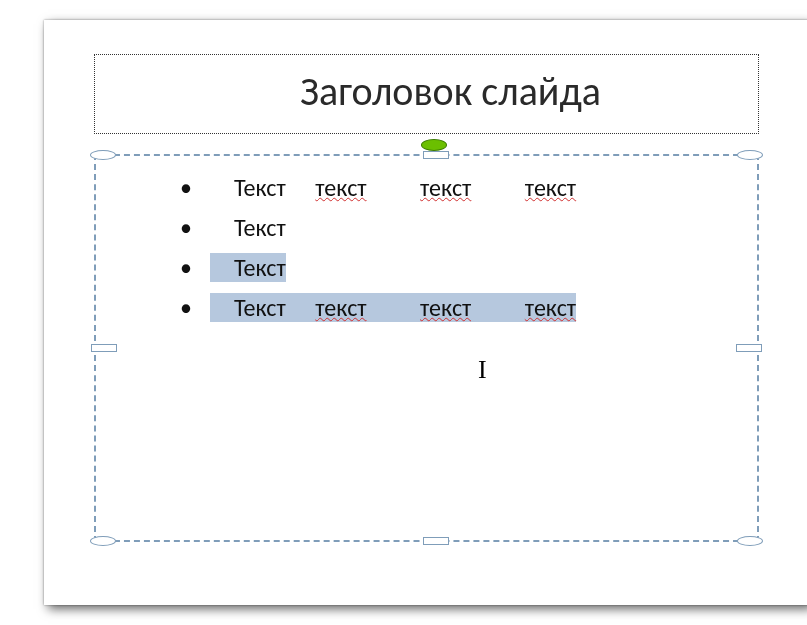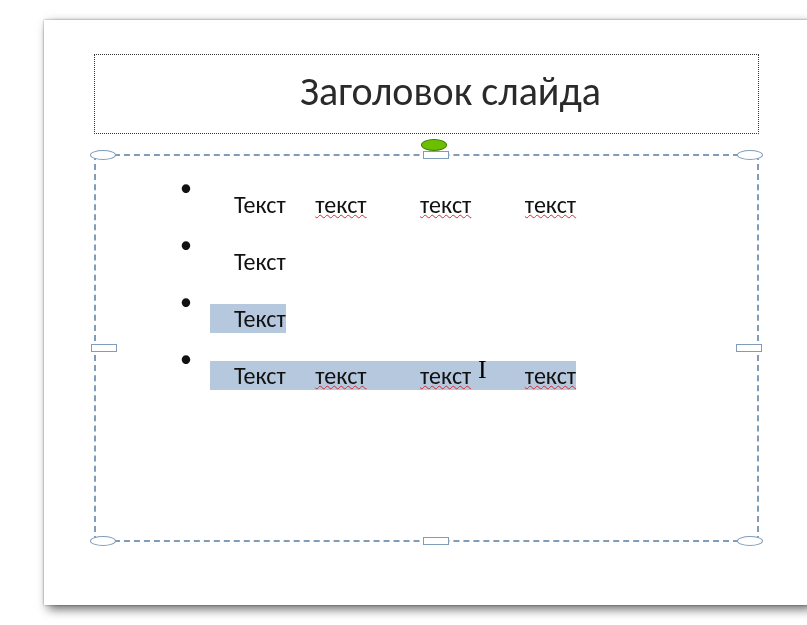--- a/index.html
+++ b/index.html
@@ -87,21 +87,21 @@
     position: absolute;
     left: 12px;
     top: 12px;
     font-family: Calibri, "Segoe UI", sans-serif;
     font-size: 24px;
     color: #111;
     line-height: 40px;
   }
   .row { display: flex; align-items: flex-start; }
   .bul { width: 30px; text-align: center; font-size: 24px; line-height: 40px; }
-  .txt { white-space: pre; margin-top: 17px; }
+  .txt { white-space: pre; }
   .sel { background: #b6c8de; }
   .sq  {
     text-decoration: underline;
     text-decoration-style: wavy;
     text-decoration-color: #d03030;
     text-decoration-thickness: 1px;
   }
 
   .caret {
     position: absolute;

